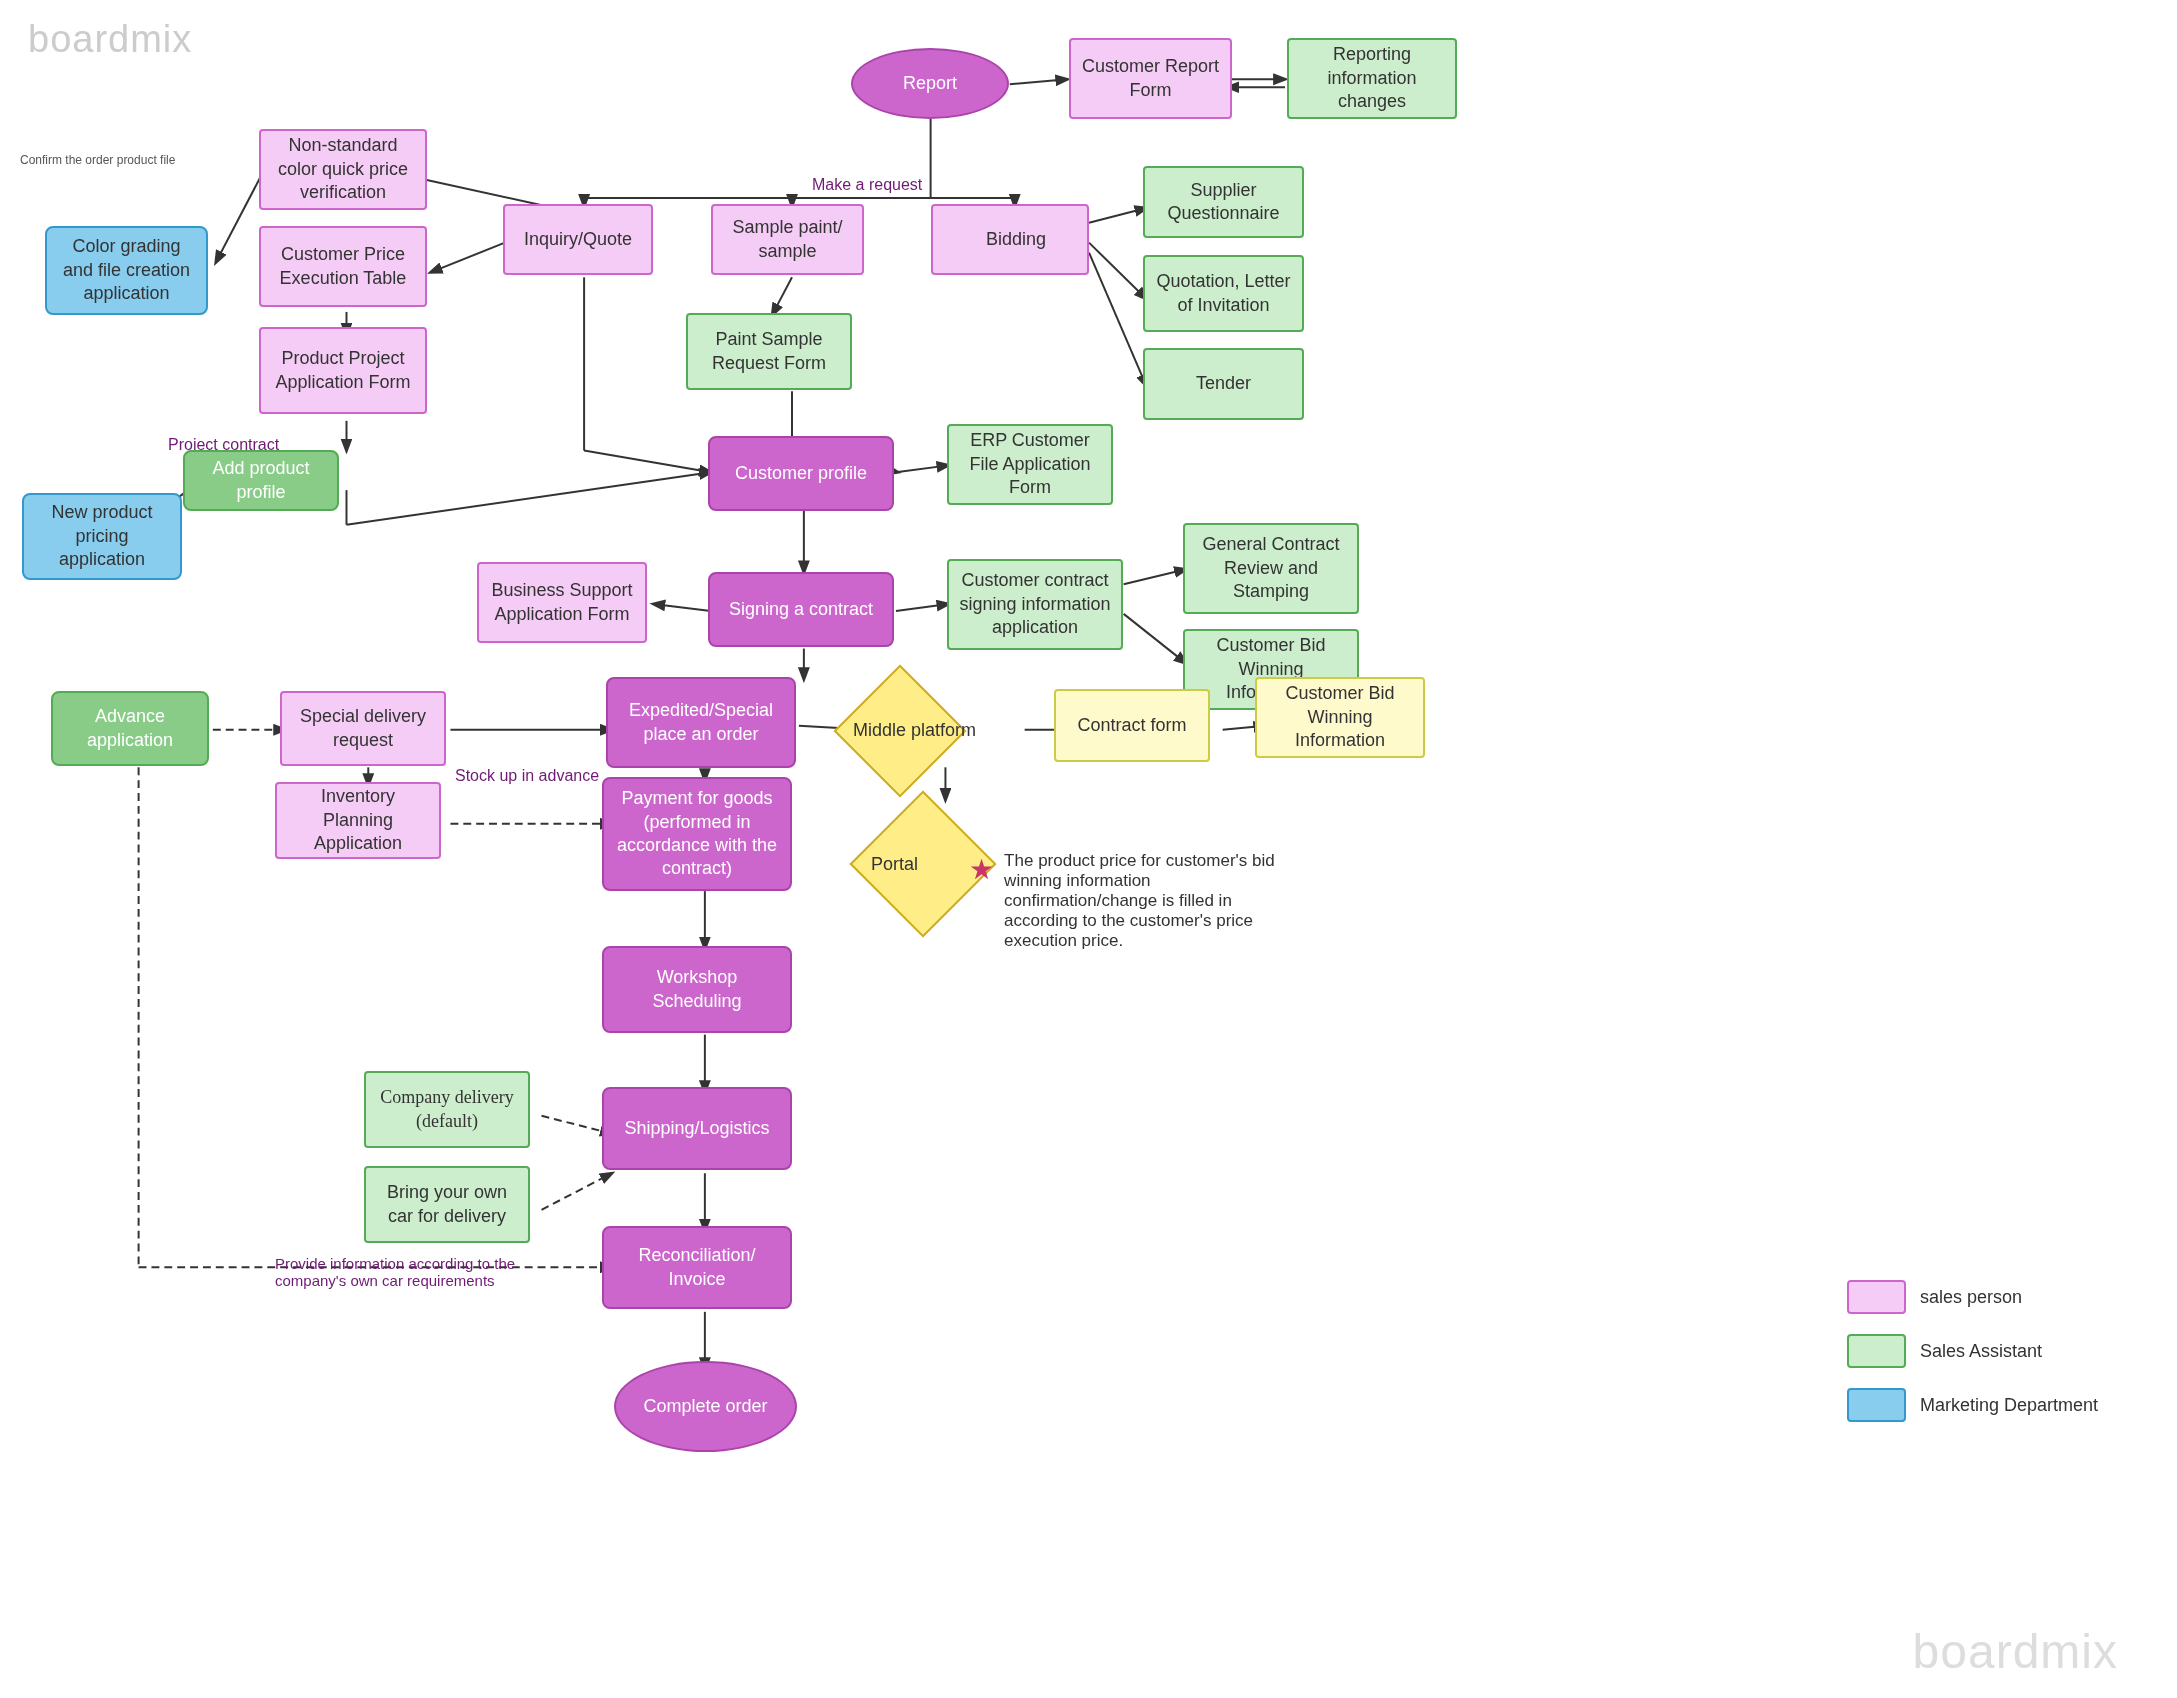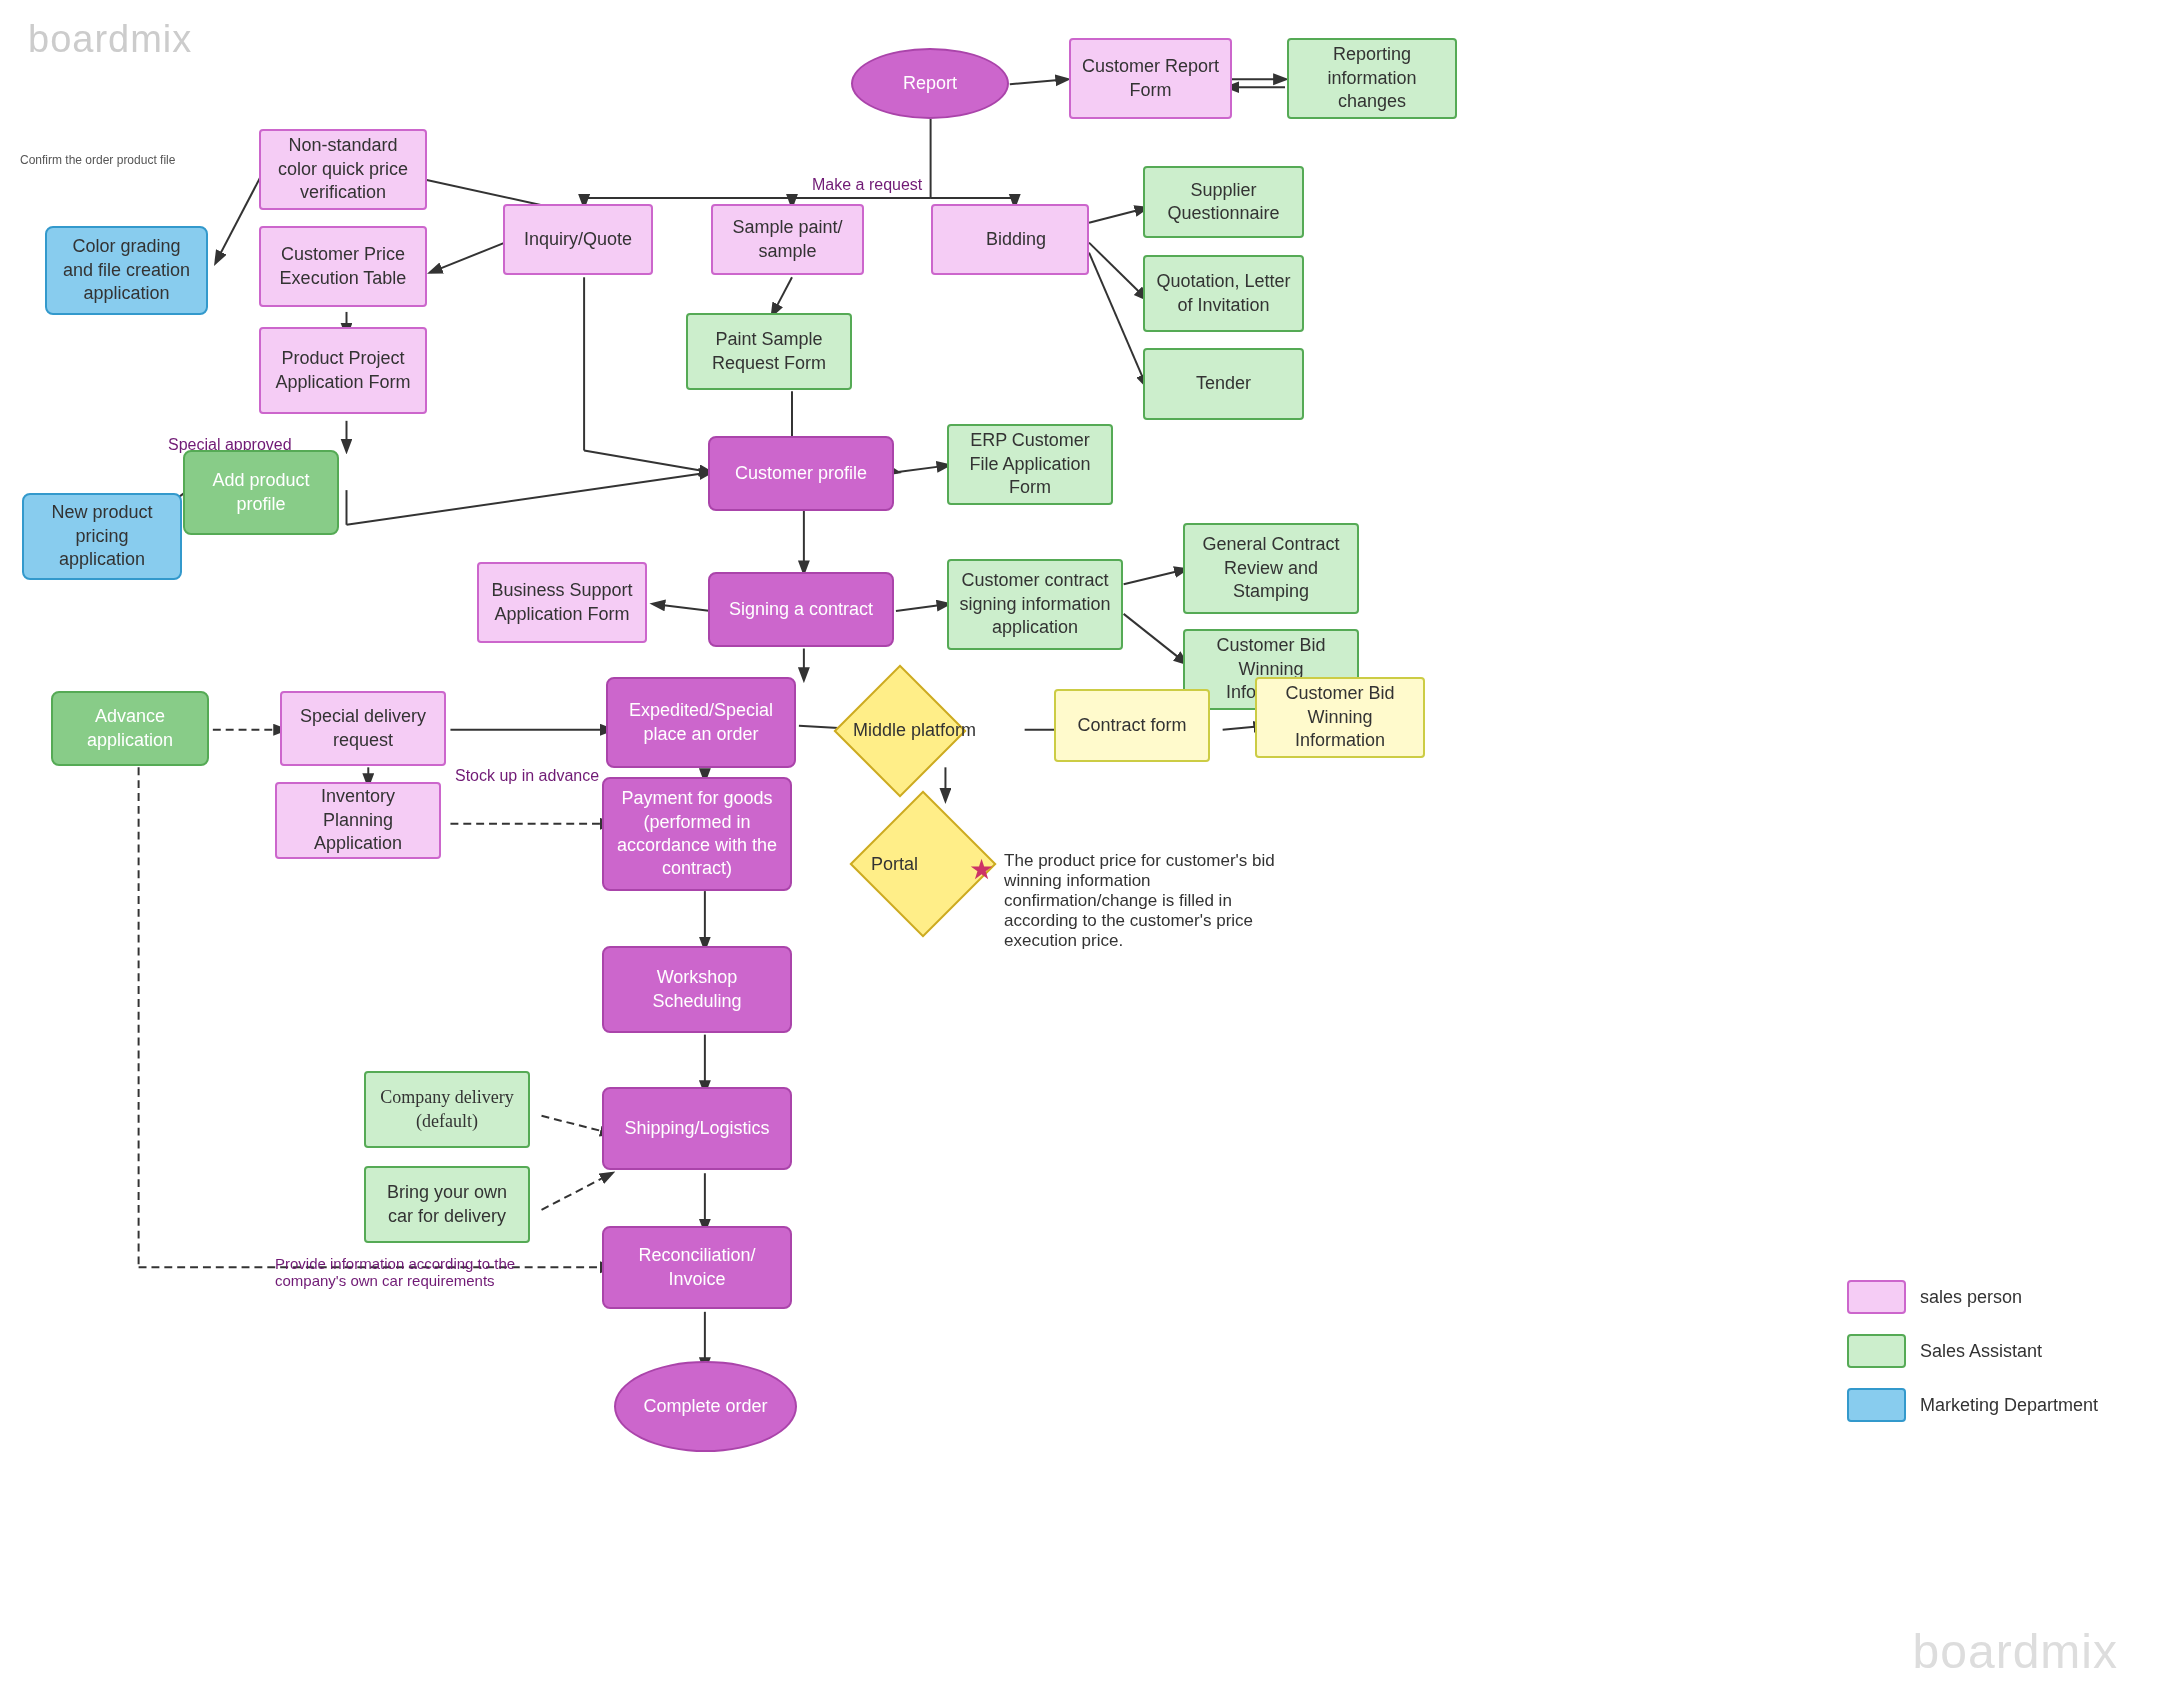--- a/index.html
+++ b/index.html
@@ -353,23 +353,23 @@
 </div>
 
 <div class="node node-green-outline" style="left:1143px; top:255px; width:161px; height:77px;">
   <span>Quotation, Letter of Invitation</span>
 </div>
 
 <div class="node node-green-outline" style="left:1143px; top:348px; width:161px; height:72px;">
   <span>Tender</span>
 </div>
 
-<div class="flow-label" style="left:168px; top:436px;">Special approved</div>
-
-<div class="node node-green" style="left:183px; top:450px; width:156px; height:85px;justify-content:flex-end;">
+<div class="flow-label" style="left:168px; top:436px;">Project contract</div>
+
+<div class="node node-green" style="left:183px; top:450px; width:156px; height:61px;justify-content:flex-end;">
   <span>Add product profile</span>
 </div>
 
 <div class="node node-blue" style="left:22px; top:493px; width:160px; height:87px;">
   <span>New product pricing application</span>
 </div>
 
 <div class="node node-purple" style="left:708px; top:436px; width:186px; height:75px;">
   <span>Customer profile</span>
 </div>

